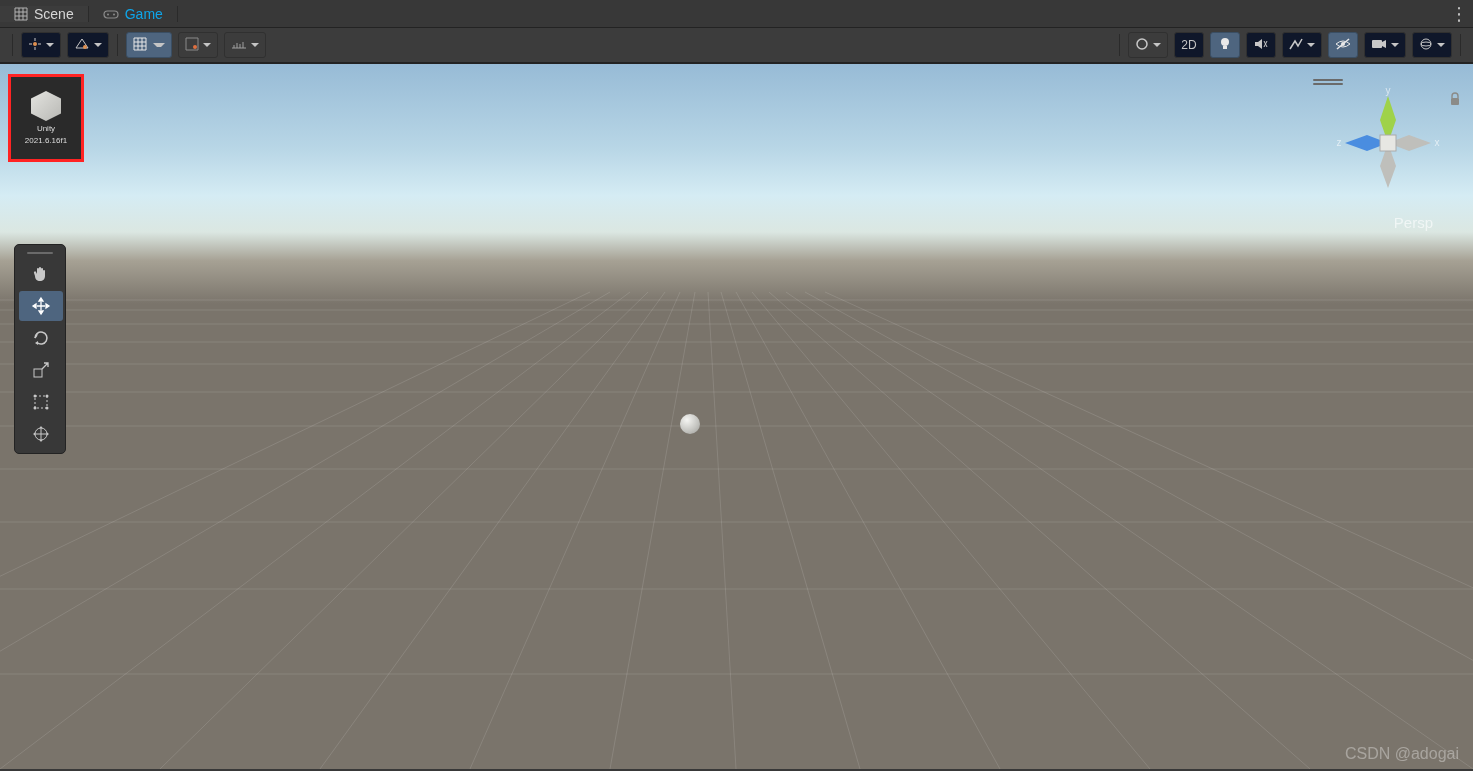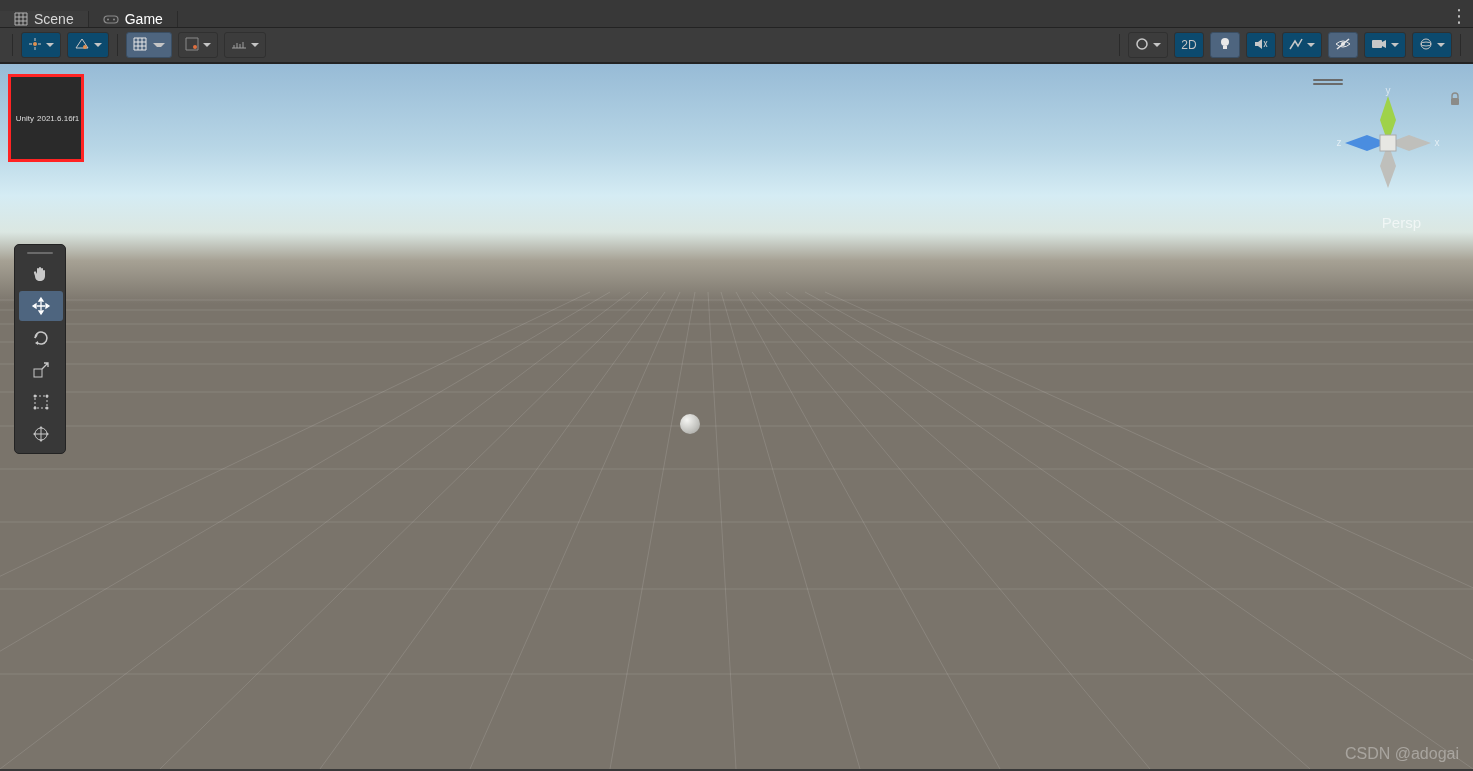--- a/index.html
+++ b/index.html
@@ -1,43 +1,43 @@
 <!DOCTYPE html>
 <html><head>
 <meta charset="utf-8">
 <style>
 *{box-sizing:border-box;margin:0;padding:0;font-family:Arial,sans-serif;user-select:none}
 html,body{width:1473px;height:771px;overflow:hidden;background:#383838}
-.tabbar{height:28px;background:#383838;display:flex;align-items:flex-end;border-bottom:1px solid #232323}
-.tab{display:flex;align-items:center;gap:6px;padding:0 14px;color:#ffffff;font-size:14px;cursor:pointer;border-right:1px solid #2a2a2a}
+.tabbar{height:28px;background:#383838;display:flex;align-items:center;border-bottom:1px solid #232323}
+.tab{display:flex;align-items:center;gap:6px;padding:0 14px;color:#0ea5e9;font-size:14px;cursor:pointer;border-right:1px solid #2a2a2a}
 .tab.active{background:#3c3c3c;color:#d7d7d7}
 .tab .ico{display:inline-flex;align-items:center;justify-content:center;opacity:.85}
 .tabmenu{margin-left:auto;width:28px;display:flex;align-items:center;justify-content:center;color:#c8c8c8;cursor:pointer;font-size:18px}
 .toolbar{height:36px;background:#3c3c3c;display:flex;align-items:center;padding:0 10px;gap:6px;border-bottom:2px solid #232323}
 .sep{width:1px;height:22px;background:#2a2a2a;margin:0 2px}
-.tbtn{height:26px;min-width:30px;background:#0c4a6e;border:1px solid #303030;border-radius:3px;display:flex;align-items:center;justify-content:center;color:#c5c5c5;cursor:pointer;padding:0 6px;gap:4px;font-size:12px}
+.tbtn{height:26px;min-width:30px;background:#0f172a;border:1px solid #303030;border-radius:3px;display:flex;align-items:center;justify-content:center;color:#c5c5c5;cursor:pointer;padding:0 6px;gap:4px;font-size:12px}
 .tbtn.active{background:#4e657f;border-color:#3a4e63;color:#e8e8e8}
 .tbtn.dk{background:#3c3c3c}
 .drop{border-left:1px solid #303030;padding-left:4px;margin-left:2px}
 .caret{width:0;height:0;border-left:4px solid transparent;border-right:4px solid transparent;border-top:4px solid #c5c5c5}
 .tool-spacer{flex:1}
 .viewport{position:relative;width:1473px;height:705px;overflow:hidden;background:#7a746b}
 .sky{position:absolute;left:0;top:0;right:0;height:240px;background:linear-gradient(to bottom,#97bbd6 0%,#b8d6e6 35%,#d5ecf4 55%,#dbe7e2 70%,#a6a194 82%,#7a746b 100%)}
 .grid{position:absolute;left:0;right:0;bottom:0;top:0}
 .gizmo{position:absolute;top:24px;right:30px;width:110px;height:110px}
-.persp{position:absolute;top:150px;right:52px;color:rgba(255,255,255,.6);font-size:15px}
+.persp{position:absolute;top:150px;right:40px;color:rgba(255,255,255,.6);font-size:15px}
 .lock{position:absolute;top:28px;right:12px;color:rgba(180,180,180,.6);font-size:14px}
 .overlayhandle{position:absolute;top:15px;right:130px;width:30px;height:6px;display:flex;flex-direction:column;gap:2px}
 .overlayhandle span{display:block;height:2px;background:#6a6a6a;border-radius:1px}
 .toolpanel{position:absolute;left:14px;top:180px;width:52px;background:#383838;border:1px solid #232323;border-radius:5px;padding:4px;display:flex;flex-direction:column;gap:2px}
 .toolpanel .handle{height:8px;display:flex;align-items:center;justify-content:center}
 .toolpanel .handle span{width:26px;height:2px;background:#6a6a6a;border-radius:1px}
 .toolbtn{width:44px;height:30px;border-radius:3px;display:flex;align-items:center;justify-content:center;color:#c8c8c8;cursor:pointer}
 .toolbtn.active{background:#4e657f;color:#fff}
-.thumbnail{position:absolute;left:8px;top:10px;width:76px;height:88px;border:3px solid #ff2323;background:#2a2a2a;display:flex;flex-direction:row;align-items:center;justify-content:center;color:#ddd;font-size:8px;text-align:center;gap:3px;padding:4px}
+.thumbnail{position:absolute;left:8px;top:10px;width:76px;height:88px;border:3px solid #ff2323;background:#2a2a2a;display:flex;flex-direction:column;align-items:center;justify-content:center;color:#ddd;font-size:8px;text-align:center;gap:3px;padding:4px}
 .thumbnail .cube{width:30px;height:30px;background:linear-gradient(135deg,#e4e4e0,#b8b8b4);transform:rotate(0deg);clip-path:polygon(50% 0,100% 25%,100% 75%,50% 100%,0 75%,0 25%);position:relative}
 .sphere{position:absolute;left:680px;top:350px;width:20px;height:20px;border-radius:50%;background:radial-gradient(circle at 35% 30%,#f5f5f2,#c2c2be 60%,#9a9a96)}
 .watermark{position:absolute;right:14px;bottom:6px;color:rgba(255,255,255,.35);font-size:16px}
 svg{overflow:visible}
 </style>
 </head>
 <body>
 
 <div class="tabbar">
   <div class="tab active">

